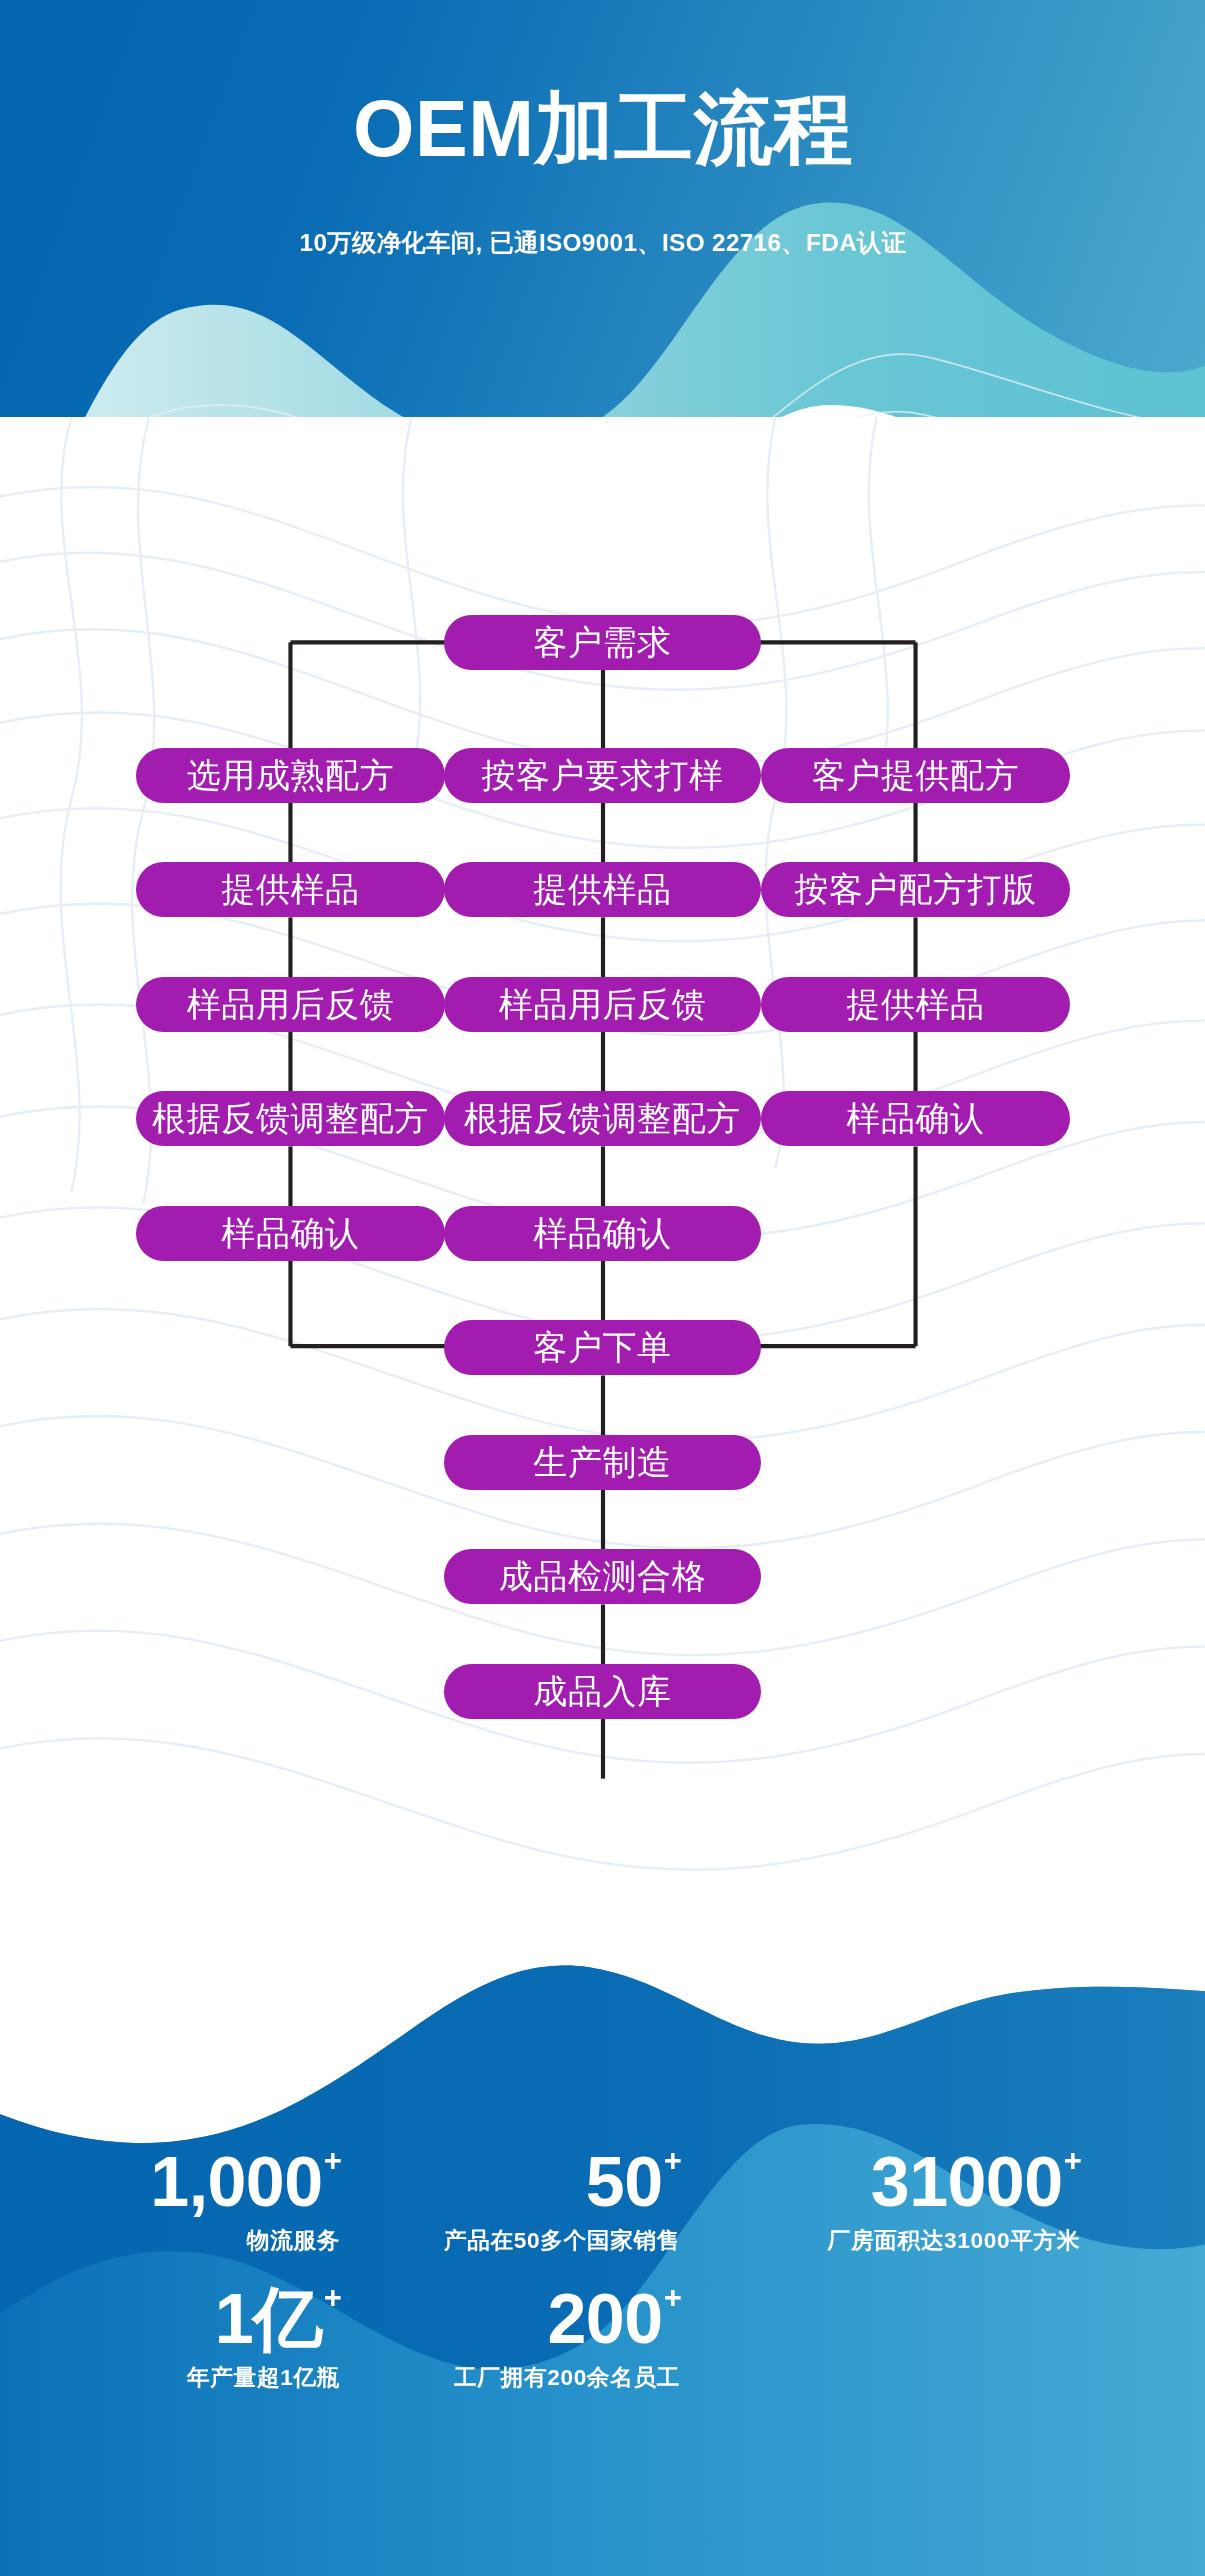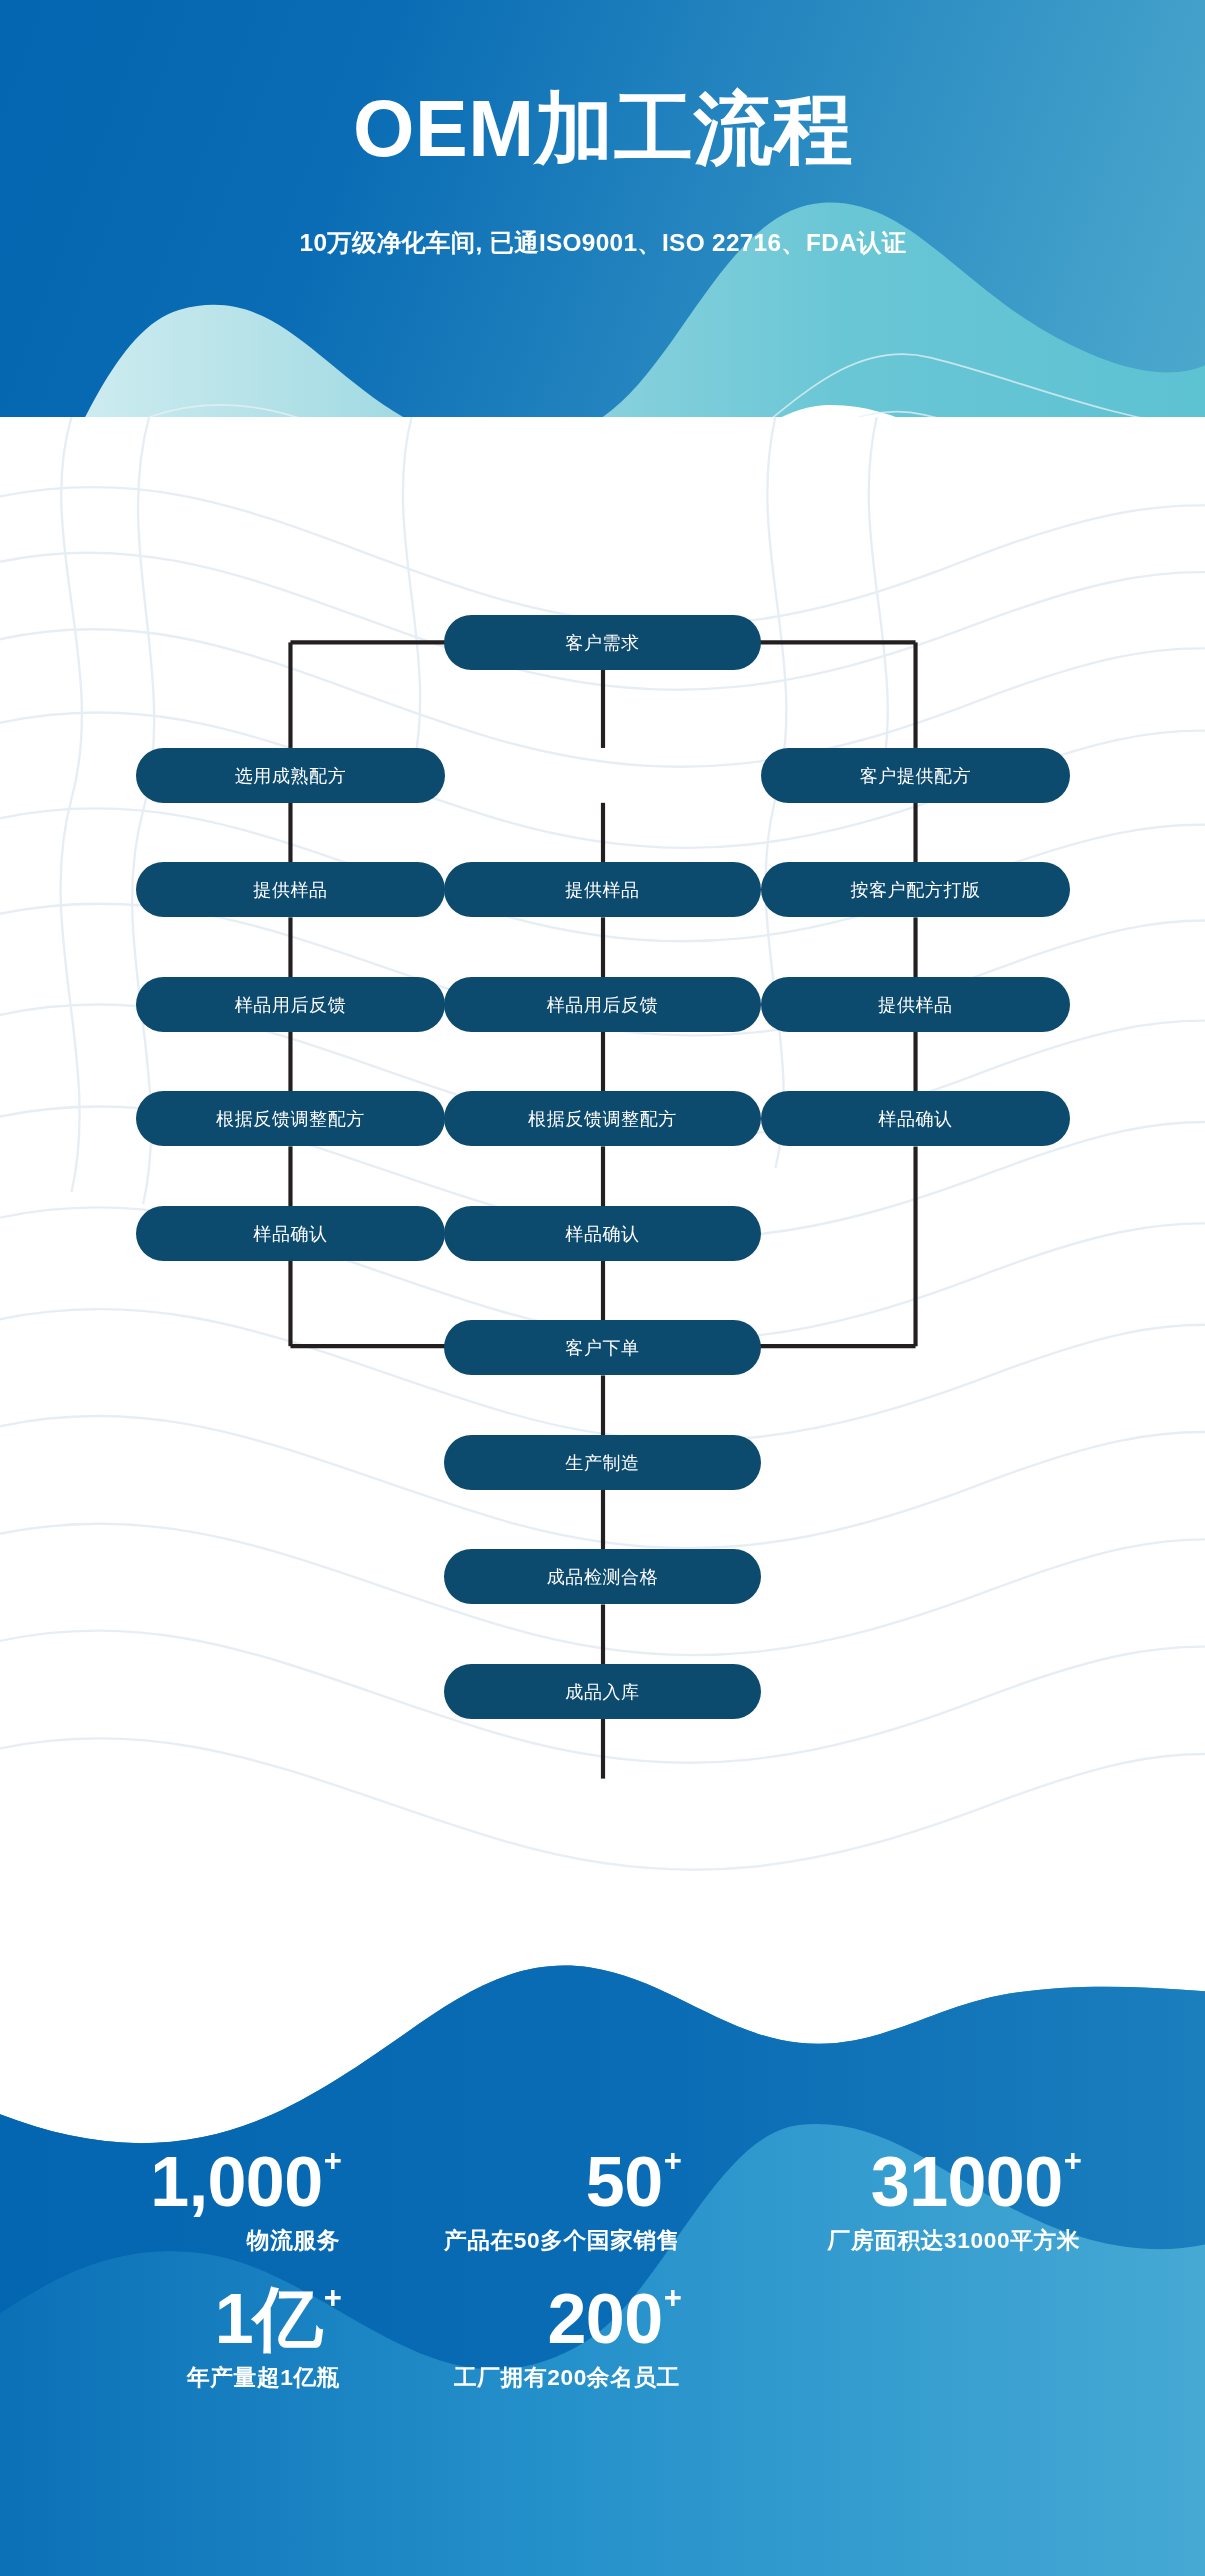--- a/index.html
+++ b/index.html
@@ -66,27 +66,27 @@
   .flow {
     position: absolute;
     left: 0; top: 572px;
     width: 1206px;
     height: 1342px;
   }
   .flow-lines { position:absolute; left:0; top:0; width:1206px; height:1342px; display:block; }
 
   .pill {
     position: absolute;
-    background: #0c4a6e;
+    background: #a21caf;
     border-radius: 36px;
     color: #ffffff;
     display: flex;
     align-items: center;
     justify-content: center;
-    font-size: 18px;
+    font-size: 34px;
     font-weight: 500;
     letter-spacing: 0.6px;
     height: 55px;
     white-space: nowrap;
     box-sizing: border-box;
   }
 
   
   .bottom {
     position: absolute;
@@ -232,20 +232,21 @@
     </svg>
 
     <div class="pill" style="left:444px; top:43px; width:317px;">客户需求</div>
 
     <div class="pill" style="left:136px; top:176px; width:309px;">选用成熟配方</div>
     <div class="pill" style="left:136px; top:290px; width:309px;">提供样品</div>
     <div class="pill" style="left:136px; top:405px; width:309px;">样品用后反馈</div>
     <div class="pill" style="left:136px; top:519px; width:309px;">根据反馈调整配方</div>
     <div class="pill" style="left:136px; top:634px; width:309px;">样品确认</div>
 
+    <div class="pill" style="left:444px; top:176px; width:317px;">按客户要求打样</div>
     <div class="pill" style="left:444px; top:290px; width:317px;">提供样品</div>
     <div class="pill" style="left:444px; top:405px; width:317px;">样品用后反馈</div>
     <div class="pill" style="left:444px; top:519px; width:317px;">根据反馈调整配方</div>
     <div class="pill" style="left:444px; top:634px; width:317px;">样品确认</div>
 
     <div class="pill" style="left:761px; top:176px; width:309px;">客户提供配方</div>
     <div class="pill" style="left:761px; top:290px; width:309px;">按客户配方打版</div>
     <div class="pill" style="left:761px; top:405px; width:309px;">提供样品</div>
     <div class="pill" style="left:761px; top:519px; width:309px;">样品确认</div>
 

